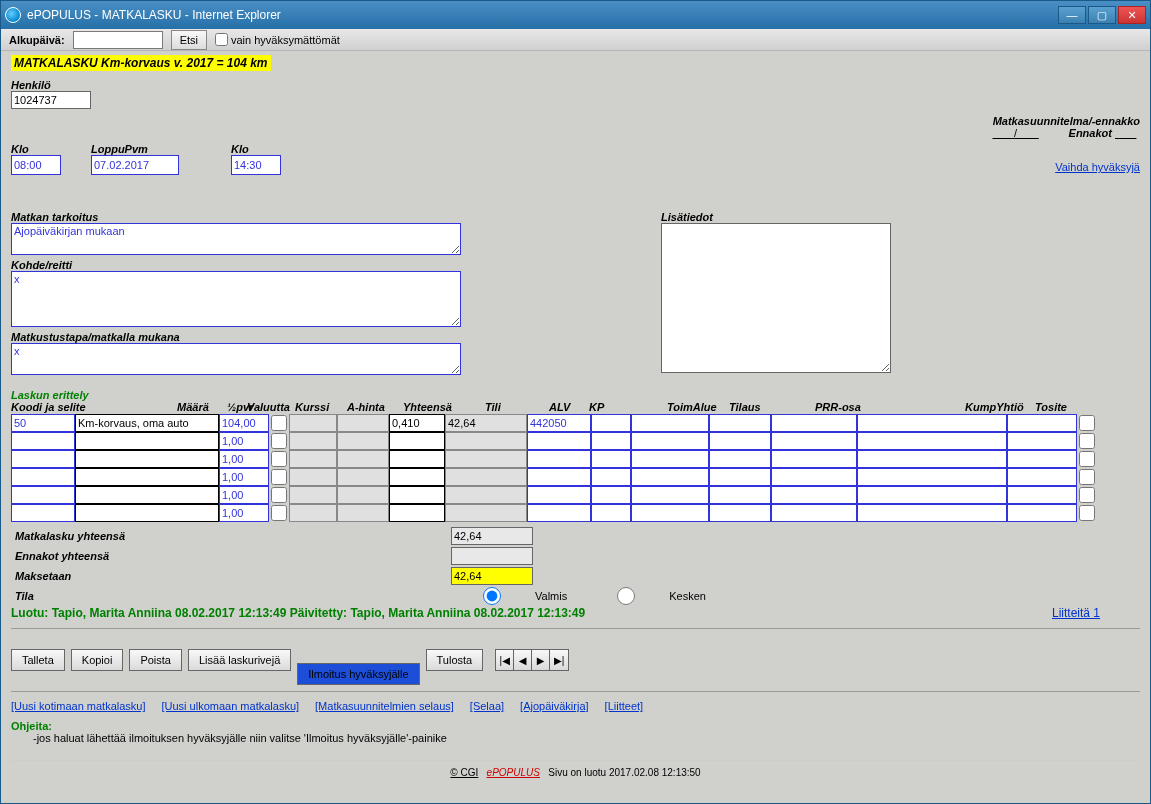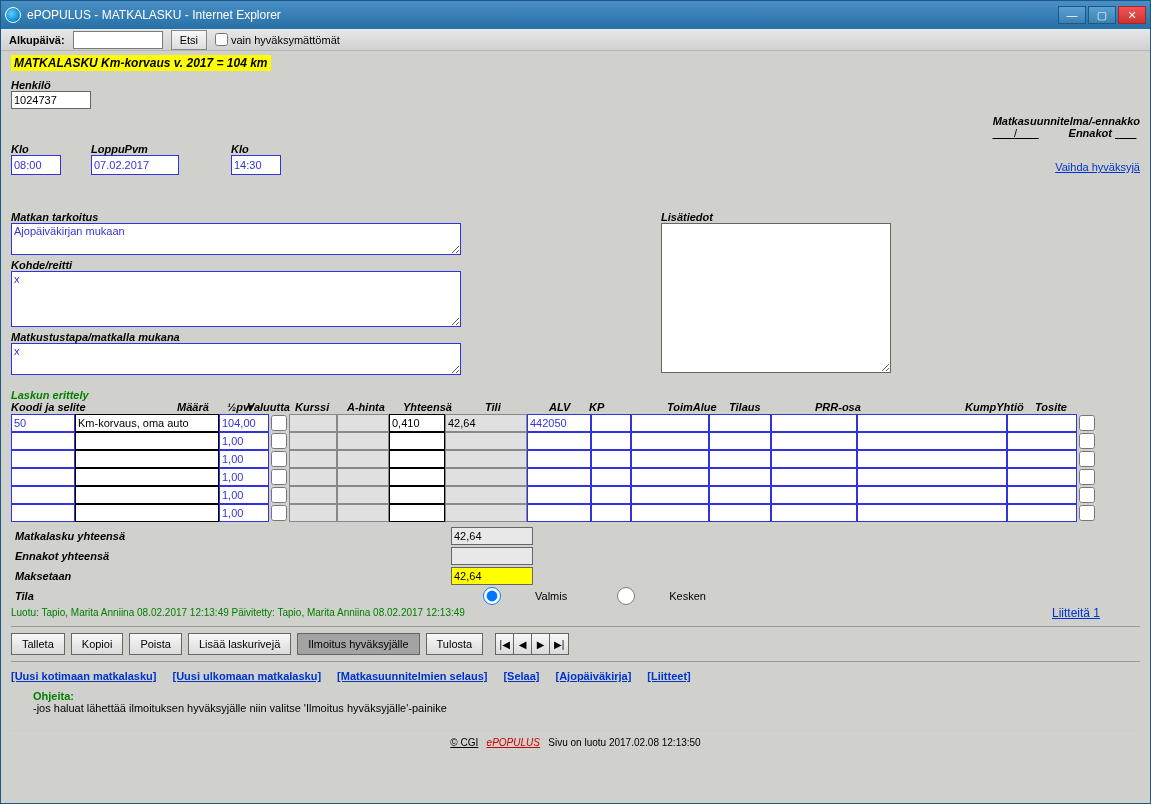--- a/index.html
+++ b/index.html
@@ -50,35 +50,35 @@
 .c-koodi{width:64px;} .c-selite{width:144px;} .c-maara{width:50px;} .c-half{width:20px;}
 .c-val{width:48px;} .c-kurssi{width:52px;} .c-ahinta{width:56px;} .c-yht{width:82px;}
 .c-tili{width:64px;} .c-alv{width:40px;} .c-kp{width:78px;} .c-toim{width:62px;}
 .c-tilaus{width:86px;} .c-prr{width:150px;} .c-kump{width:70px;} .c-tosite{width:22px;}
 
 .totals { margin-top:4px; }
 .totals .trow { display:flex; align-items:center; height:20px; }
 .totals .tlbl { width:440px; font-weight:bold; font-style:italic; padding-left:4px; }
 .totals input { width:82px; height:18px; border:1px solid #666; background:#e8e8e8; }
 
-.audit { color:#008000; font-weight:normal; font-size:10px; margin-top:0; }
+.audit { color:#008000; font-weight:bold; font-size:12px; margin-top:0; }
 .attach-link { color:#0033cc; text-decoration:underline; font-size:12px; position:absolute; right:40px; }
 
 .btnbar { display:flex; gap:6px; margin-top:8px; padding:6px 0; border-top:1px solid #999; border-bottom:1px solid #999; align-items:center; }
 .btnbar button { height:22px; padding:0 10px; border:1px solid #666; background:linear-gradient(#f8f8f8,#dadada); cursor:pointer; font-size:11px; }
-.btnbar button.hl { background:#a3a3a3; }
+.btnbar button.hl { background:#1d4ed8;margin-top:28px; }
 .navbtns { display:flex; border:1px solid #666; margin-left:6px; }
 .navbtns span { width:18px; height:20px; display:flex; align-items:center; justify-content:center; border-right:1px solid #666; background:linear-gradient(#f8f8f8,#dadada); cursor:pointer; font-size:10px; }
 .navbtns span:last-child { border-right:none; }
 
 .links { margin-top:8px; display:flex; gap:16px; }
-.links a { color:#0033cc; text-decoration:underline; cursor:pointer;font-weight:bold; }
+.links a { color:#0033cc; text-decoration:underline; cursor:pointer; }
 
 .guide { margin-top:8px; }
-.guide .gt { color:#008000; font-weight:bold; margin-left:22px; }
+.guide .gt { color:#008000; font-weight:bold; }
 .guide .gi { margin-left:22px; }
 
 .footer { text-align:center; font-size:10px; margin-top:16px; color:#000; border-top:1px solid #ccc; padding-top:6px; }
 .footer .u { text-decoration:underline; }
 .footer .red { color:#c00; font-style:italic; }
 </style>
 </head>
 <body>
 
 <div class="window">

